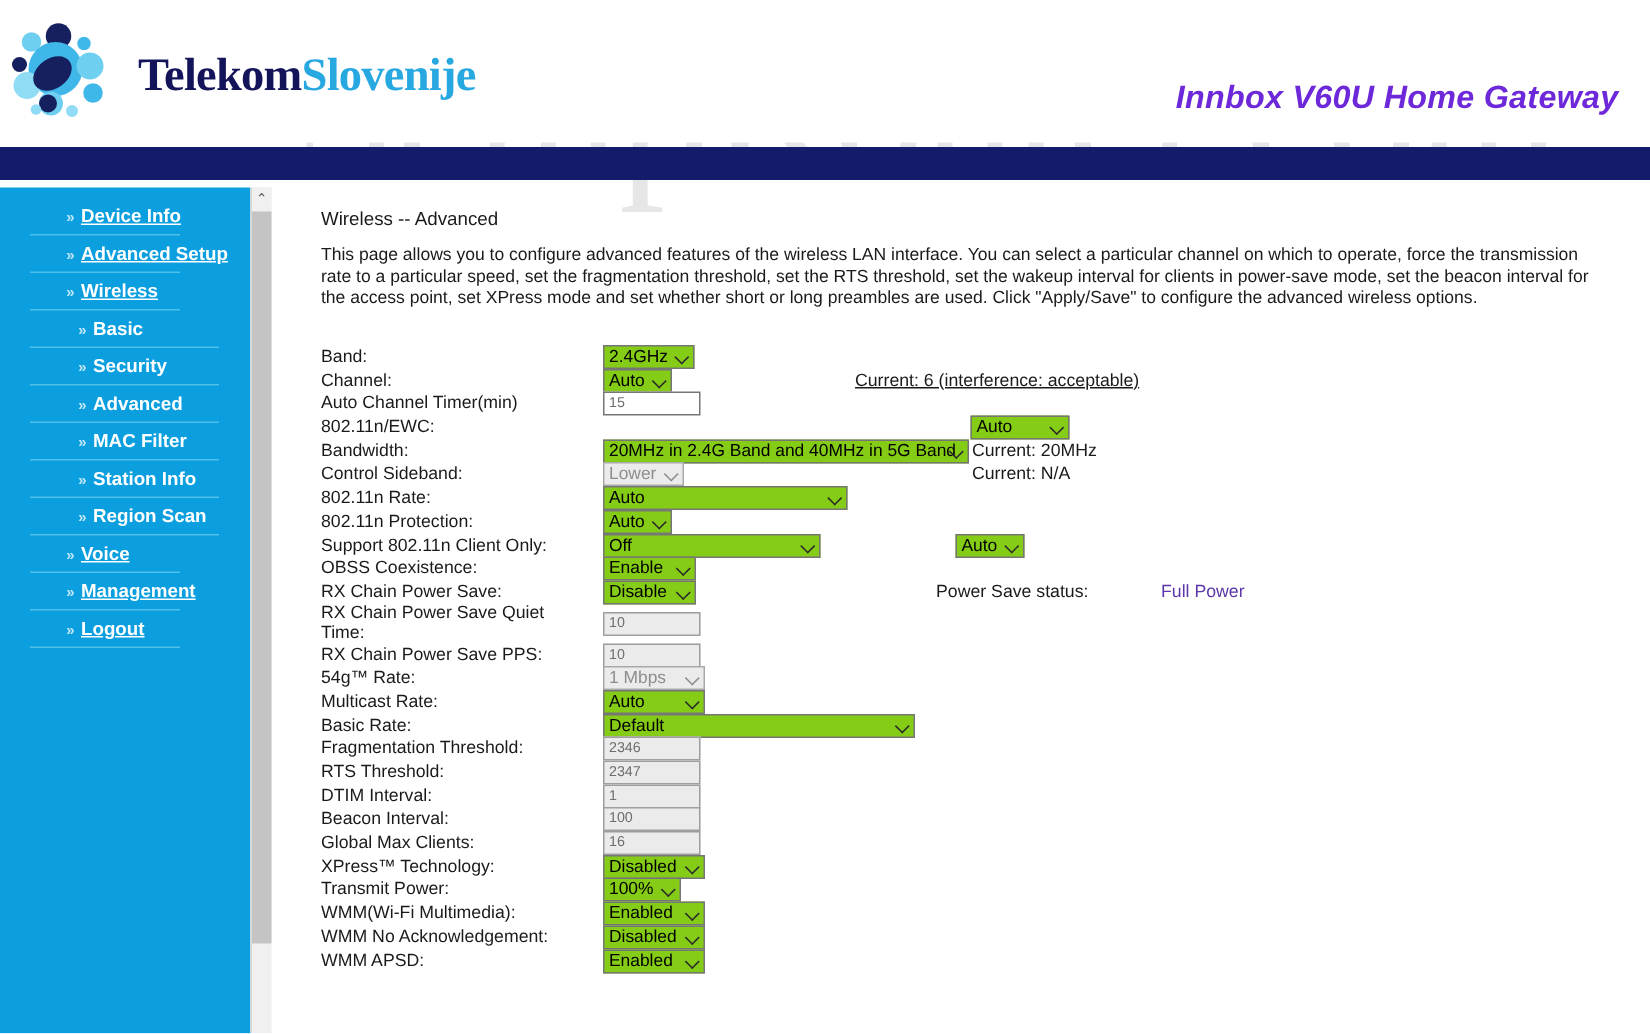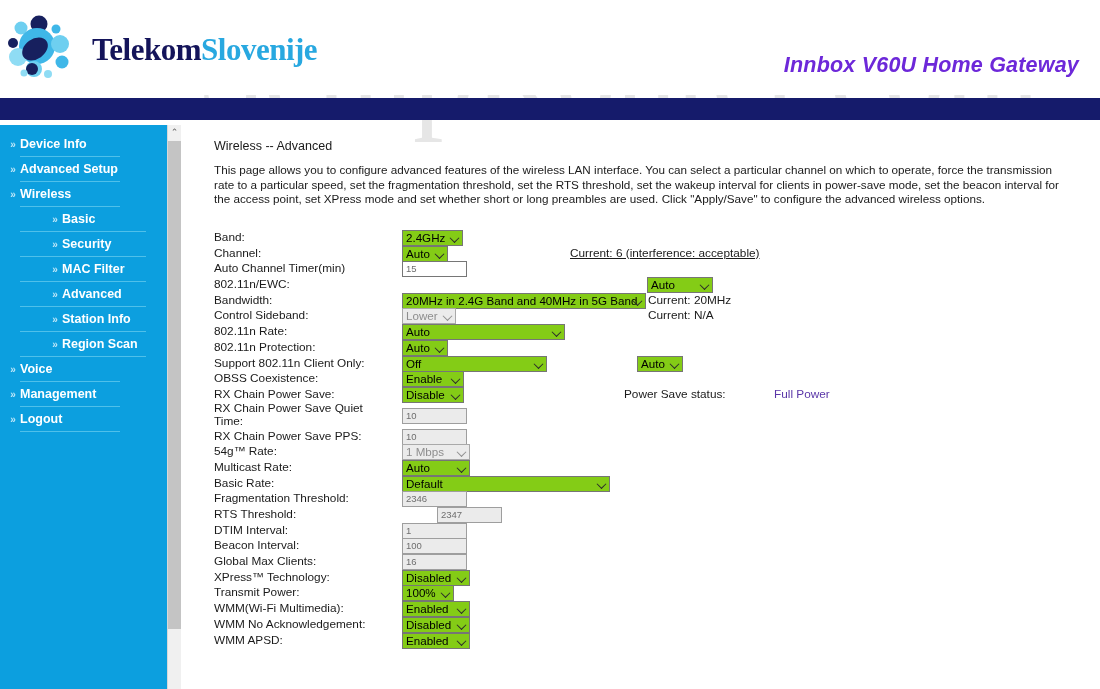--- a/index.html
+++ b/index.html
@@ -91,21 +91,21 @@
     color: #bfe6f8;
     font-size: 10px;
     text-align: center;
   }
   .nav-item .rule {
     position: absolute;
     left: 20px; bottom: 3px;
     height: 1px;
     background: #4fc0ea;
   }
-  .nav-l1 { padding-left: 6px; }
+  .nav-l1 { padding-left: 40px; text-decoration: underline; }
   .nav-l1 .rule { left: 20px; width: 100px; }
   .nav-l2 { padding-left: 48px; }
   .nav-l2 .rule { left: 20px; width: 126px; }
 
   
   .scroll-track {
     position: absolute; left: 167px; top: 125px;
     width: 14px; height: 564px;
     background: #f0f0f0;
     border-left: 1px solid #d8d8d8;
@@ -256,22 +256,22 @@
     <div class="device-title">Innbox V60U Home Gateway</div>
   </div>
   <div class="navbar"></div>
 
   <div class="sidebar" id="sidebar">
       <div class="nav-item nav-l1"><span class="chev">»</span><span>Device Info</span><span class="rule"></span></div>
       <div class="nav-item nav-l1"><span class="chev">»</span><span>Advanced Setup</span><span class="rule"></span></div>
       <div class="nav-item nav-l1"><span class="chev">»</span><span>Wireless</span><span class="rule"></span></div>
       <div class="nav-item nav-l2"><span class="chev">»</span><span>Basic</span><span class="rule"></span></div>
       <div class="nav-item nav-l2"><span class="chev">»</span><span>Security</span><span class="rule"></span></div>
+      <div class="nav-item nav-l2"><span class="chev">»</span><span>Advanced</span><span class="rule"></span></div>
       <div class="nav-item nav-l2"><span class="chev">»</span><span>MAC Filter</span><span class="rule"></span></div>
-      <div class="nav-item nav-l2"><span class="chev">»</span><span>Advanced</span><span class="rule"></span></div>
       <div class="nav-item nav-l2"><span class="chev">»</span><span>Station Info</span><span class="rule"></span></div>
       <div class="nav-item nav-l2"><span class="chev">»</span><span>Region Scan</span><span class="rule"></span></div>
       <div class="nav-item nav-l1"><span class="chev">»</span><span>Voice</span><span class="rule"></span></div>
       <div class="nav-item nav-l1"><span class="chev">»</span><span>Management</span><span class="rule"></span></div>
       <div class="nav-item nav-l1"><span class="chev">»</span><span>Logout</span><span class="rule"></span></div>
     </div>
 
   <div class="scroll-track">
     <div class="scroll-btn">⌃</div>
     <div class="scroll-thumb"></div>
@@ -409,21 +409,21 @@
       <div class="frow">
         <span class="flabel">Fragmentation Threshold:</span>
         <span class="fctl">
           <span class="txt" style="width:65px;">2346</span>
         </span>
       </div>
 
       <div class="frow">
         <span class="flabel">RTS Threshold:</span>
         <span class="fctl">
-          <span class="txt" style="width:65px;margin-left:35px;">2347</span>
+          <span class="txt" style="width:65px;">2347</span>
         </span>
       </div>
 
       <div class="frow">
         <span class="flabel">DTIM Interval:</span>
         <span class="fctl">
           <span class="txt" style="width:65px;">1</span>
         </span>
       </div>
 

